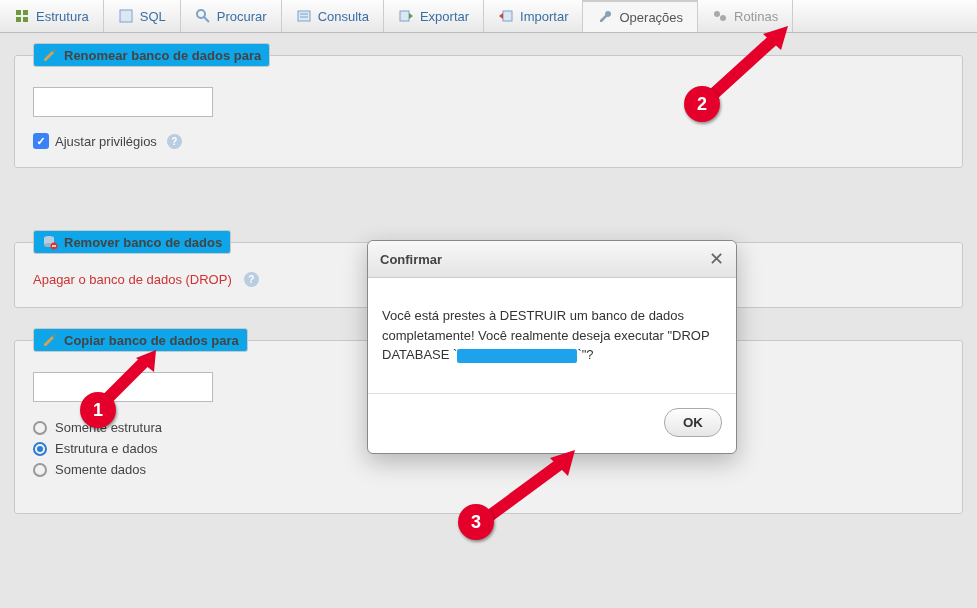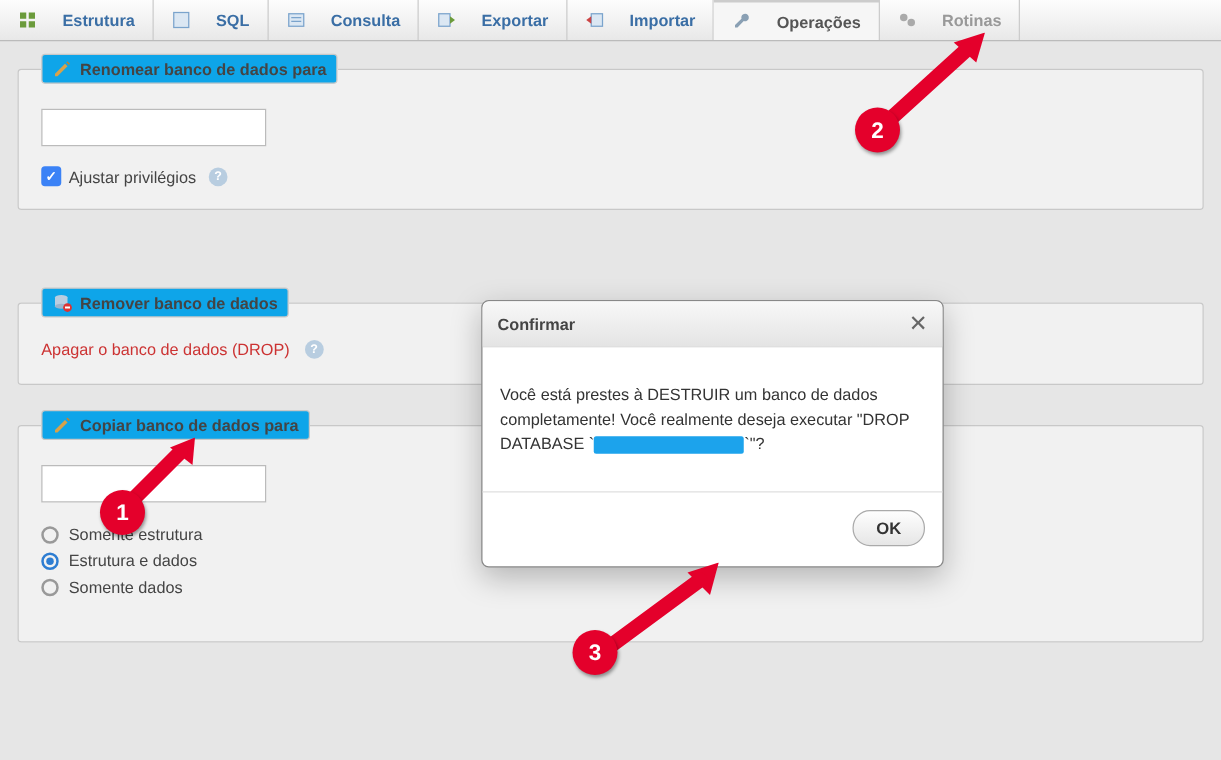--- a/index.html
+++ b/index.html
@@ -19,27 +19,27 @@
   .tabs {
     display: flex;
     background: linear-gradient(#fdfdfd, #e8e8e8);
     border-bottom: 1px solid #bbb;
     height: 33px;
     align-items: stretch;
   }
   .tab {
     display: flex;
     align-items: center;
-    gap: 20px;
+    gap: 6px;
     padding: 0 14px;
     color: #3a6ea5;
     border-right: 1px solid #ccc;
     cursor: pointer;
     white-space: nowrap;
-    font-weight: bold;
+    font-weight: normal;
   }
   .tab.active {
     background: #f6f6f6;
     border-top: 2px solid #ccc;
     color: #555;
   }
   .tab.last { color:#999; }
 
   .icon { display:inline-flex; width:16px; height:16px; }
   .icon svg { width:16px; height:16px; }
@@ -96,21 +96,21 @@
 
   .radio-list { margin-top:6px; }
   .radio-row { display:flex; align-items:center; gap:8px; color:#444; margin:6px 0; }
   .radio { width:14px;height:14px;border:2px solid #999;border-radius:50%;display:inline-block;position:relative; }
   .radio.checked { border-color:#2d7dd2; }
   .radio.checked::after{content:"";position:absolute;inset:2px;background:#2d7dd2;border-radius:50%;}
 
   
   .modal {
     position:absolute;
-    left:385px; top:240px;
+    left:367px; top:240px;
     width:370px;
     background:#fff;
     border:1px solid #888;
     border-radius:6px;
     box-shadow:0 8px 24px rgba(0,0,0,0.25);
     z-index:20;
   }
   .modal-header {
     display:flex;justify-content:space-between;align-items:center;
     padding:9px 12px;
@@ -155,20 +155,29 @@
       </span>
     <span>Estrutura</span>
   </div>
   <div class="tab">
     <span class="icon">
         <svg viewBox="0 0 16 16">
           <rect x="2" y="2" width="12" height="12" fill="#dbe7f3" stroke="#7aa3cc"></rect>
         </svg>
       </span>
     <span>SQL</span>
+  </div>
+  <div class="tab">
+    <span class="icon">
+        <svg viewBox="0 0 16 16">
+          <circle cx="6" cy="6" r="4" fill="none" stroke="#7aa3cc" stroke-width="2"></circle>
+          <line x1="9" y1="9" x2="14" y2="14" stroke="#7aa3cc" stroke-width="2"></line>
+        </svg>
+      </span>
+    <span>Procurar</span>
   </div>
   <div class="tab">
     <span class="icon">
         <svg viewBox="0 0 16 16">
           <rect x="2" y="3" width="12" height="10" fill="#dbe7f3" stroke="#7aa3cc"></rect>
           <line x1="4" y1="6" x2="12" y2="6" stroke="#7aa3cc"></line>
           <line x1="4" y1="9" x2="12" y2="9" stroke="#7aa3cc"></line>
         </svg>
       </span>
     <span>Consulta</span>

